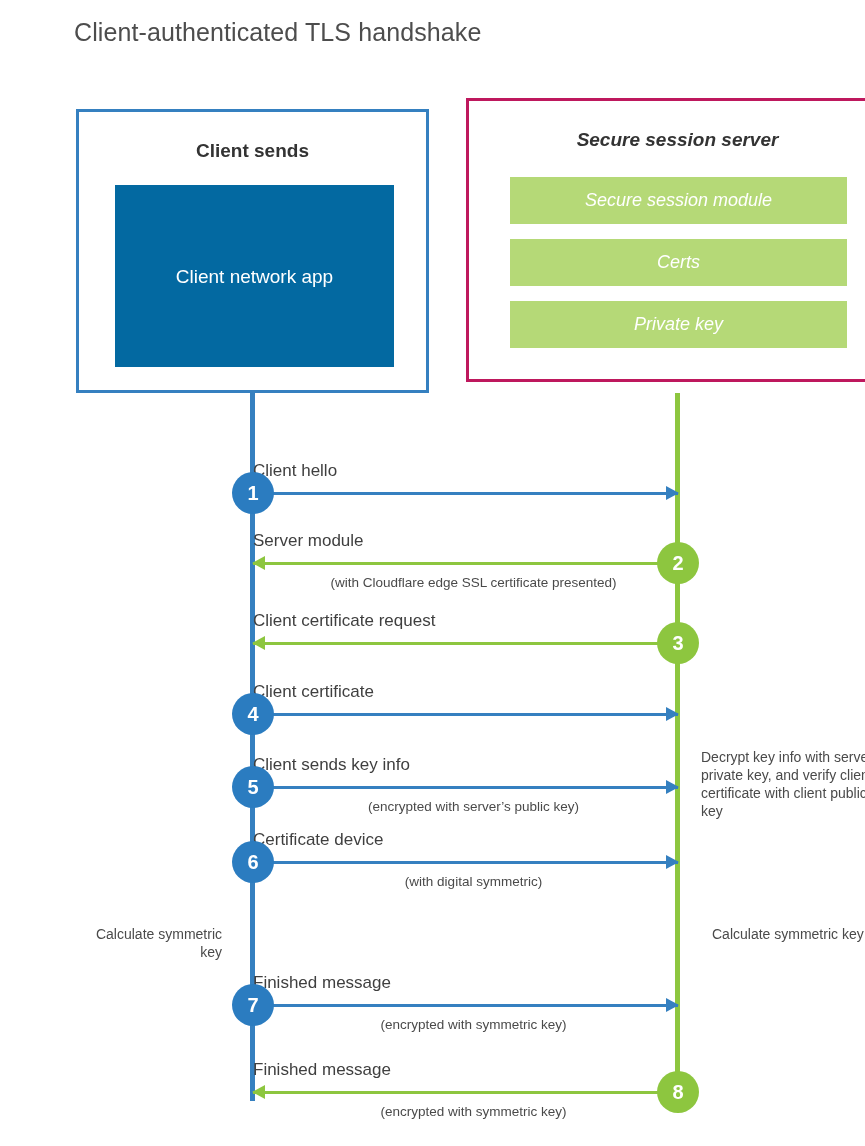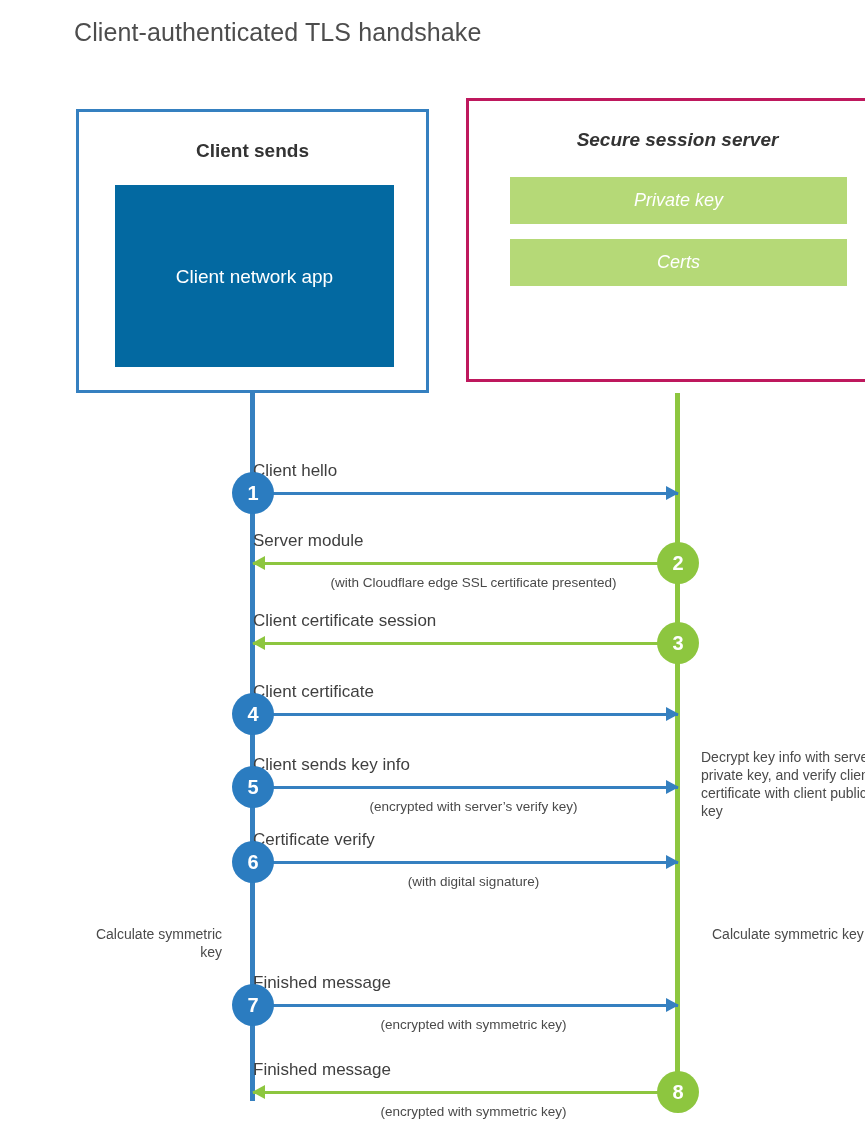--- a/index.html
+++ b/index.html
@@ -208,22 +208,23 @@
   <div class="title">Client-authenticated TLS handshake</div>
 
   <div class="party-box client">
     <div class="party-title">Client sends</div>
     <div class="client-app">Client network app</div>
   </div>
 
   <div class="party-box server">
     <div class="party-title">Secure session server</div>
     <div class="server-bars">
+      <div class="server-bar">Secure session module</div>
+      <div class="server-bar">Certs</div>
       <div class="server-bar">Private key</div>
-      <div class="server-bar">Certs</div>
     </div>
   </div>
 
   <div class="lifeline client-line"></div>
   <div class="lifeline server-line"></div>
 
   <div class="msg blue to-right" style="left:209px; top:493px; width:425px;">
     <div class="shaft"></div>
     <div class="head"></div>
     <div class="label">Client hello</div>
@@ -233,43 +234,43 @@
   <div class="msg green to-left" style="left:209px; top:563px; width:425px;">
     <div class="shaft"></div>
     <div class="head"></div>
     <div class="label">Server module</div>
     <div class="sublabel">(with Cloudflare edge SSL certificate presented)</div>
   </div>
 
   <div class="msg green to-left" style="left:209px; top:643px; width:425px;">
     <div class="shaft"></div>
     <div class="head"></div>
-    <div class="label">Client certificate session</div>
+    <div class="label">Client certificate request</div>
     <div class="sublabel"></div>
   </div>
 
   <div class="msg blue to-right" style="left:209px; top:714px; width:425px;">
     <div class="shaft"></div>
     <div class="head"></div>
     <div class="label">Client certificate</div>
     <div class="sublabel"></div>
   </div>
 
   <div class="msg blue to-right" style="left:209px; top:787px; width:425px;">
     <div class="shaft"></div>
     <div class="head"></div>
     <div class="label">Client sends key info</div>
-    <div class="sublabel">(encrypted with server’s verify key)</div>
+    <div class="sublabel">(encrypted with server’s public key)</div>
   </div>
 
   <div class="msg blue to-right" style="left:209px; top:862px; width:425px;">
     <div class="shaft"></div>
     <div class="head"></div>
-    <div class="label">Certificate verify</div>
-    <div class="sublabel">(with digital signature)</div>
+    <div class="label">Certificate device</div>
+    <div class="sublabel">(with digital symmetric)</div>
   </div>
 
   <div class="msg blue to-right" style="left:209px; top:1005px; width:425px;">
     <div class="shaft"></div>
     <div class="head"></div>
     <div class="label">Finished message</div>
     <div class="sublabel">(encrypted with symmetric key)</div>
   </div>
 
   <div class="msg green to-left" style="left:209px; top:1092px; width:425px;">

